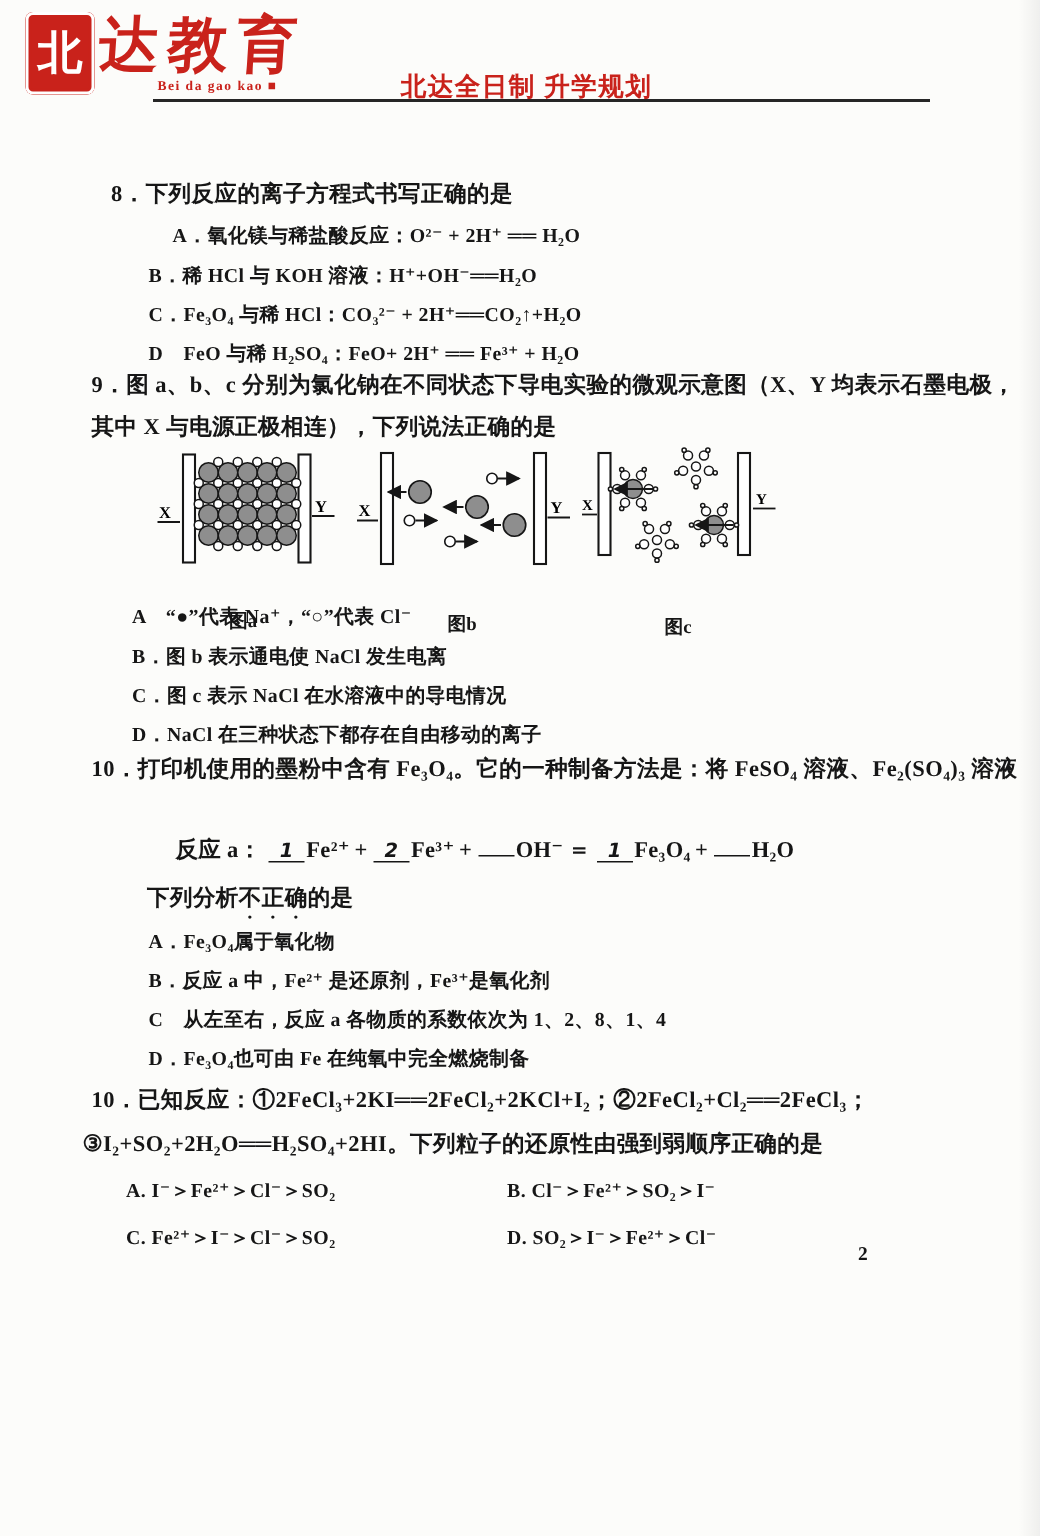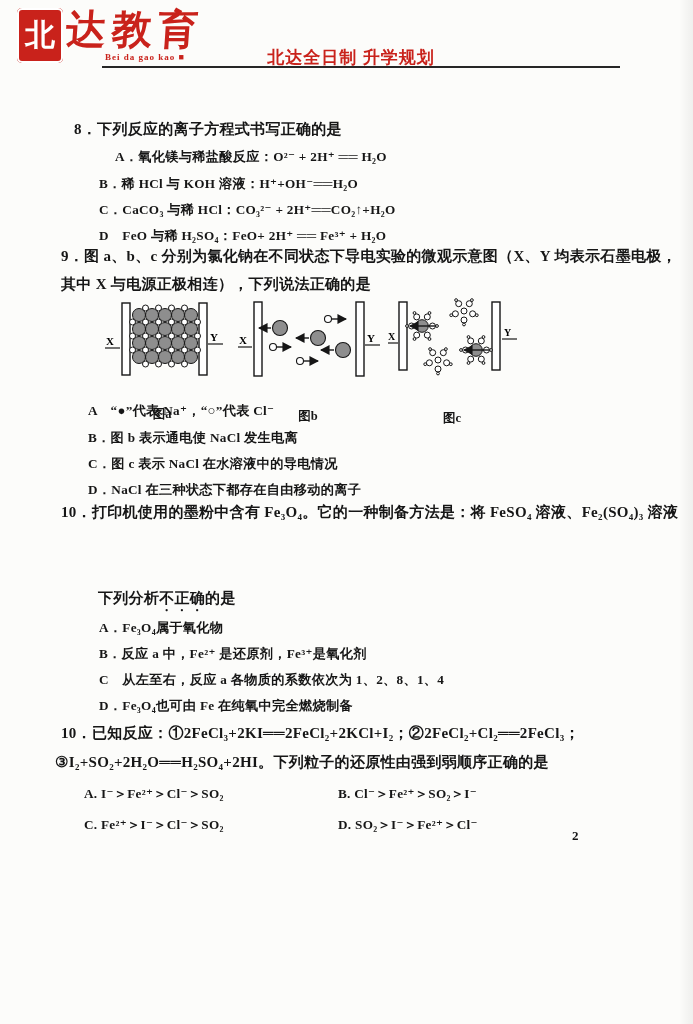--- a/index.html
+++ b/index.html
@@ -61,21 +61,21 @@
 
   <div class="abs seal" style="left:17px;top:8px;width:46px;height:55px">北</div>
   <div class="abs logo-script" style="left:66px;top:2px">达教育</div>
   <div class="abs logo-sub" style="left:69px;top:52px">Bei da gao kao ■</div>
   <div class="abs banner" style="left:231px;top:46px;width:240px">北达全日制 升学规划</div>
   <div class="abs rule" style="left:102px;top:66px;width:518px"></div>
 
   <div class="abs stem" style="left:74px;top:120px">8．下列反应的离子方程式书写正确的是</div>
   <div class="abs opt" style="left:115px;top:148px">A．氧化镁与稀盐酸反应：O²⁻ + 2H⁺ ══ H₂O</div>
   <div class="abs opt" style="left:99px;top:175px">B．稀 HCl 与 KOH 溶液：H⁺+OH⁻══H₂O</div>
-  <div class="abs opt" style="left:99px;top:201px">C．CaCO₃ 与稀 HCl：CO₃²⁻ + 2H⁺══CO₂↑+H₂O</div>
+  <div class="abs opt" style="left:99px;top:201px">C．Fe₃O₄ 与稀 HCl：CO₃²⁻ + 2H⁺══CO₂↑+H₂O</div>
   <div class="abs opt" style="left:99px;top:227px">D　FeO 与稀 H₂SO₄：FeO+ 2H⁺ ══ Fe³⁺ + H₂O</div>
 
   <div class="abs stem" style="left:61px;top:247px">9．图 a、b、c 分别为氯化钠在不同状态下导电实验的微观示意图（X、Y 均表示石墨电极，</div>
   <div class="abs stem" style="left:61px;top:275px">其中 X 与电源正极相连），下列说法正确的是</div>
 
   <svg class="abs" style="left:104px;top:299px" width="120" height="80" viewBox="0 0 120 80">
     <text x="2" y="46" font-size="11">X</text>
     <line x1="1" y1="49" x2="16" y2="49" stroke="#161616" stroke-width="1.2"></line>
     <rect x="18" y="4" width="8" height="72" fill="#fff" stroke="#161616" stroke-width="1.4"></rect>
     <rect x="95" y="4" width="8" height="72" fill="#fff" stroke="#161616" stroke-width="1.4"></rect>
@@ -251,20 +251,24 @@
   </svg>
   <div class="abs caption" style="left:432px;top:382px">图c</div>
 
   <div class="abs opt" style="left:88px;top:402px">A　“●”代表 Na⁺，“○”代表 Cl⁻</div>
   <div class="abs opt" style="left:88px;top:455px">C．图 c 表示 NaCl 在水溶液中的导电情况</div>
   <div class="abs opt" style="left:88px;top:429px">B．图 b 表示通电使 NaCl 发生电离</div>
   <div class="abs opt" style="left:88px;top:481px">D．NaCl 在三种状态下都存在自由移动的离子</div>
 
   <div class="abs stem" style="left:61px;top:503px">10．打印机使用的墨粉中含有 Fe₃O₄。它的一种制备方法是：将 FeSO₄ 溶液、Fe₂(SO₄)₃ 溶液</div>
 
+  <div class="abs eq" style="left:117px;top:557px">
+    <span>反应 a：</span>
+    <span class="coef">1</span><span>Fe²⁺</span><span class="op">+</span><span class="coef">2</span><span>Fe³⁺</span><span class="op">+</span><span class="coef"></span><span>OH⁻</span><span class="op">＝</span><span class="coef">1</span><span>Fe₃O₄</span><span class="op">+</span><span class="coef"></span><span>H₂O</span>
+  </div>
 
   <div class="abs stem" style="left:98px;top:589px">
     <span>下列分析</span><span class="emph">不正确</span><span>的是</span>
   </div>
 
   <div class="abs opt" style="left:99px;top:619px">A．Fe₃O₄属于氧化物</div>
   <div class="abs opt" style="left:99px;top:645px">B．反应 a 中，Fe²⁺ 是还原剂，Fe³⁺是氧化剂</div>
   <div class="abs opt" style="left:99px;top:671px">C　从左至右，反应 a 各物质的系数依次为 1、2、8、1、4</div>
   <div class="abs opt" style="left:99px;top:697px">D．Fe₃O₄也可由 Fe 在纯氧中完全燃烧制备</div>
 

